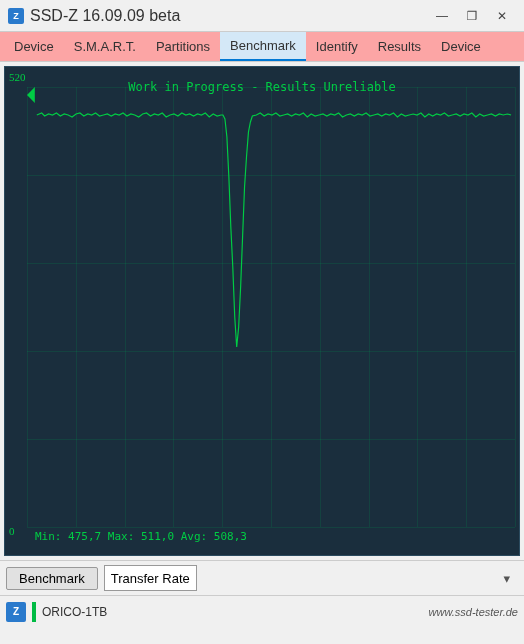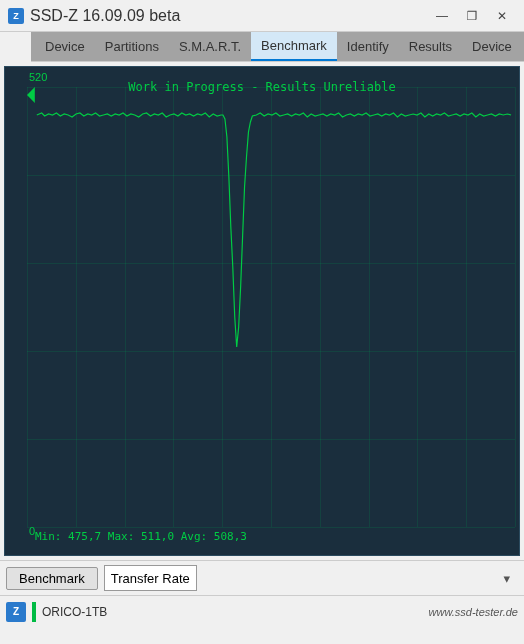--- a/index.html
+++ b/index.html
@@ -51,27 +51,26 @@
       cursor: pointer;
       display: flex;
       align-items: center;
       justify-content: center;
       font-size: 12px;
       color: #444;
     }
 
     
     .menu-bar {
-      background: #a3a3a3;
+      background: #fca5a5;
       height: 30px;
       display: flex;
       align-items: flex-start;
       border-bottom: 1px solid #ccc;
       padding: 0 4px;
-      margin-left: 31px;
     }
     .menu-item {
       padding: 4px 10px;
       font-size: 13px;
       cursor: pointer;
       height: 100%;
       display: flex;
       align-items: center;
       color: #333;
     }
@@ -86,22 +85,21 @@
       margin: 4px;
       height: 490px;
       position: relative;
       border: 1px solid #2a4a5e;
     }
 
     .chart-label-y {
       position: absolute;
       color: #00cc44;
       font-size: 11px;
-      font-family: Liberation Sans, sans-serif;
-      margin-left: 20px;
+      font-family: Liberation Serif, serif;
     }
     .chart-label-top { top: 4px; left: 4px; }
     .chart-label-bottom { bottom: 18px; left: 4px; }
 
     .chart-title {
       position: absolute;
       top: 13px;
       left: 50%;
       transform: translateX(-50%);
       color: #00cc44;
@@ -245,22 +243,22 @@
   <span class="title-bar-text">SSD-Z 16.09.09 beta</span>
   <div class="title-bar-controls">
     <button class="title-btn">—</button>
     <button class="title-btn">❐</button>
     <button class="title-btn close">✕</button>
   </div>
 </div>
 
 <div class="menu-bar">
   <div class="menu-item">Device</div>
+  <div class="menu-item">S.M.A.R.T.</div>
   <div class="menu-item">Partitions</div>
-  <div class="menu-item">S.M.A.R.T.</div>
   <div class="menu-item active">Benchmark</div>
   <div class="menu-item">Identify</div>
   <div class="menu-item">Results</div>
   <div class="menu-item">Device</div>
 </div>
 
 <div class="chart-container">
   <div class="chart-title">Work in Progress - Results Unreliable</div>
   <div class="chart-label-y chart-label-top">520</div>
   <div class="chart-label-y chart-label-bottom">0</div>

